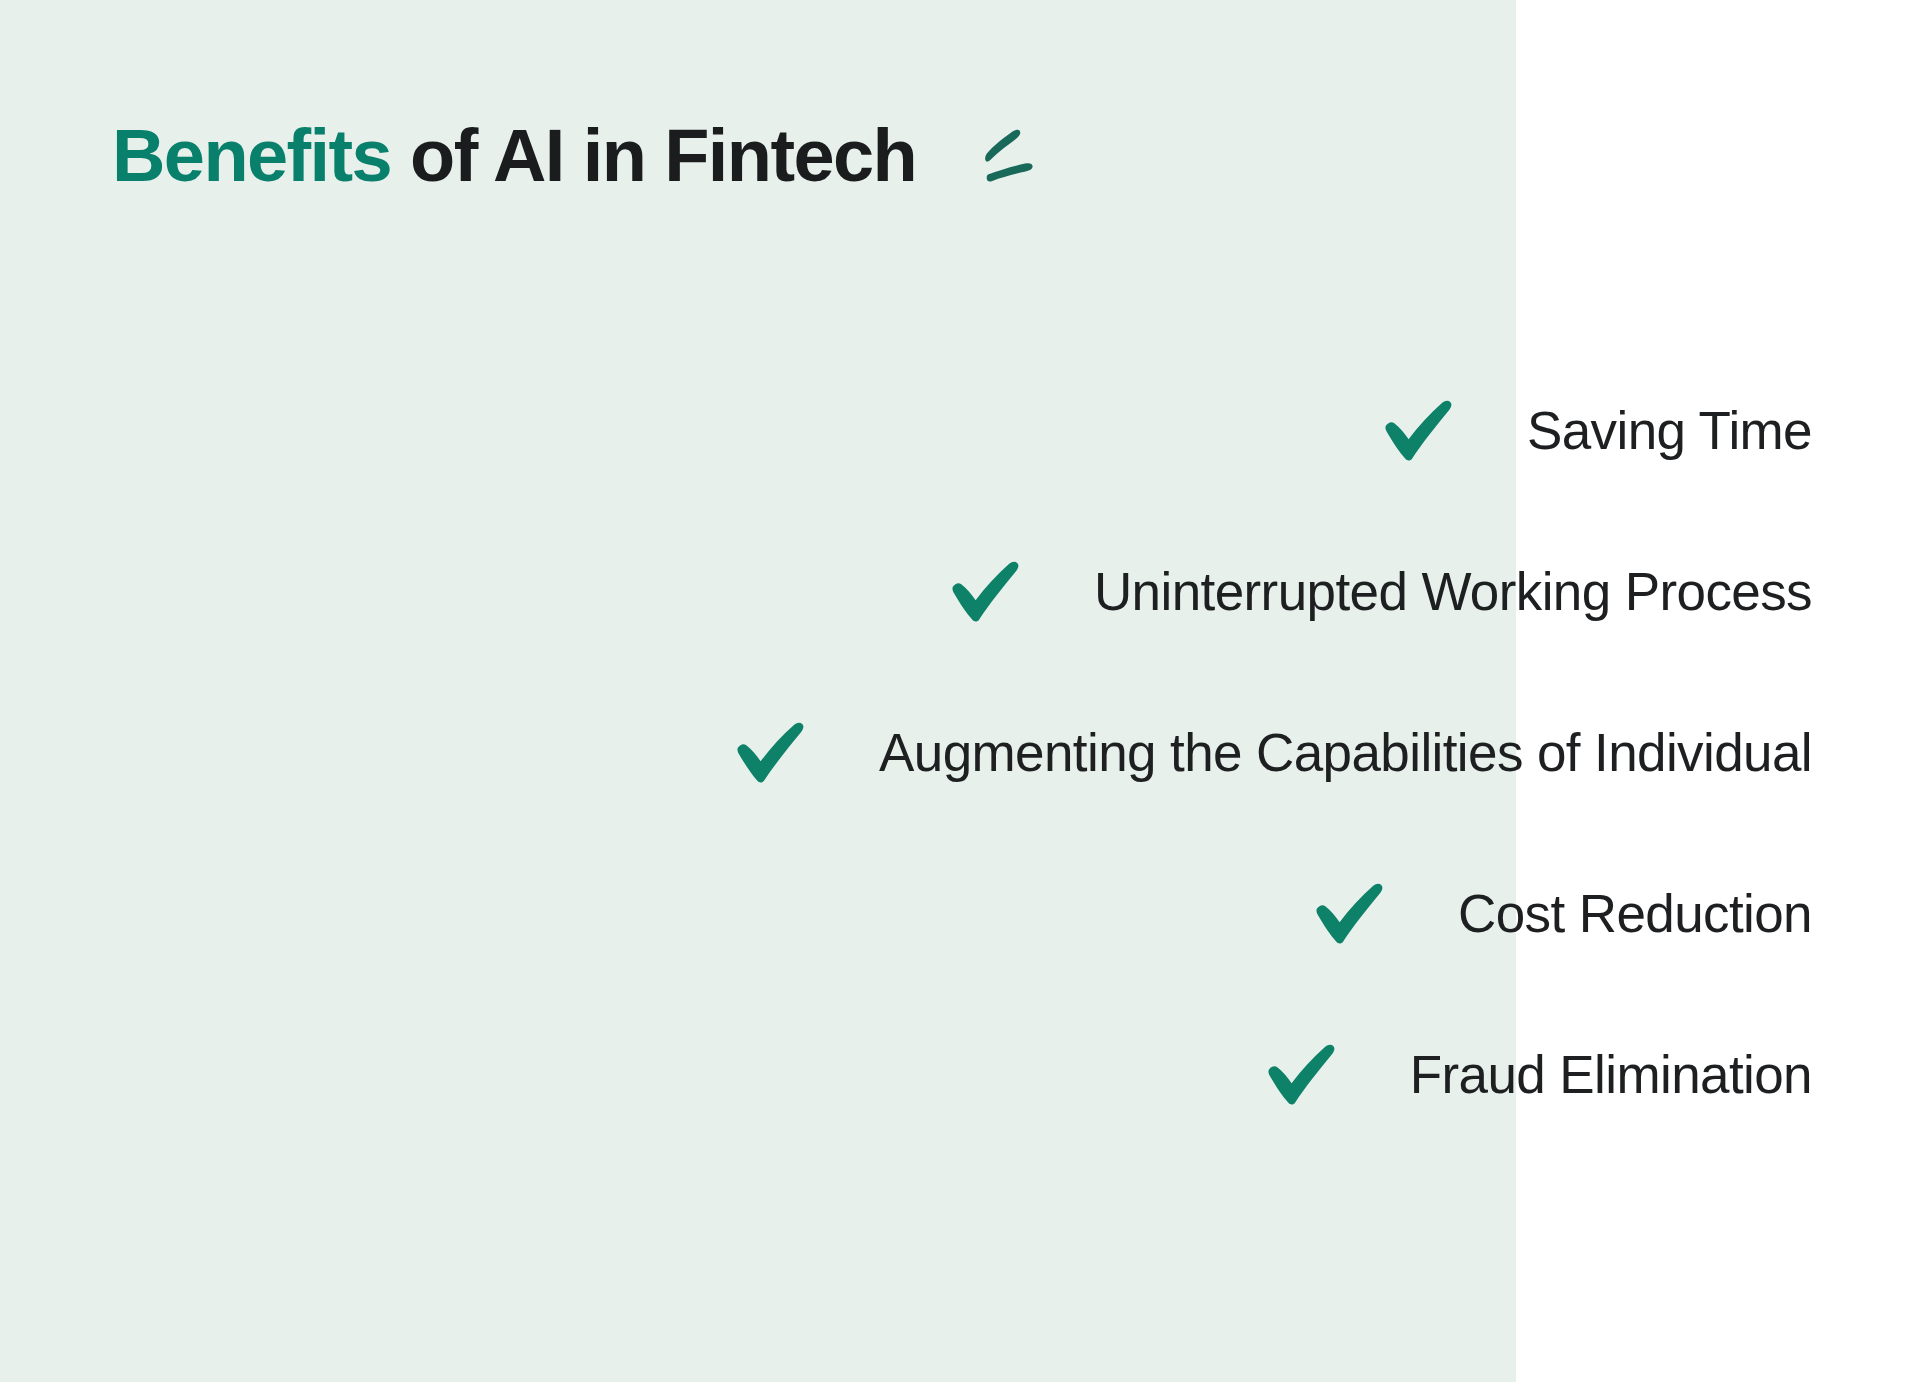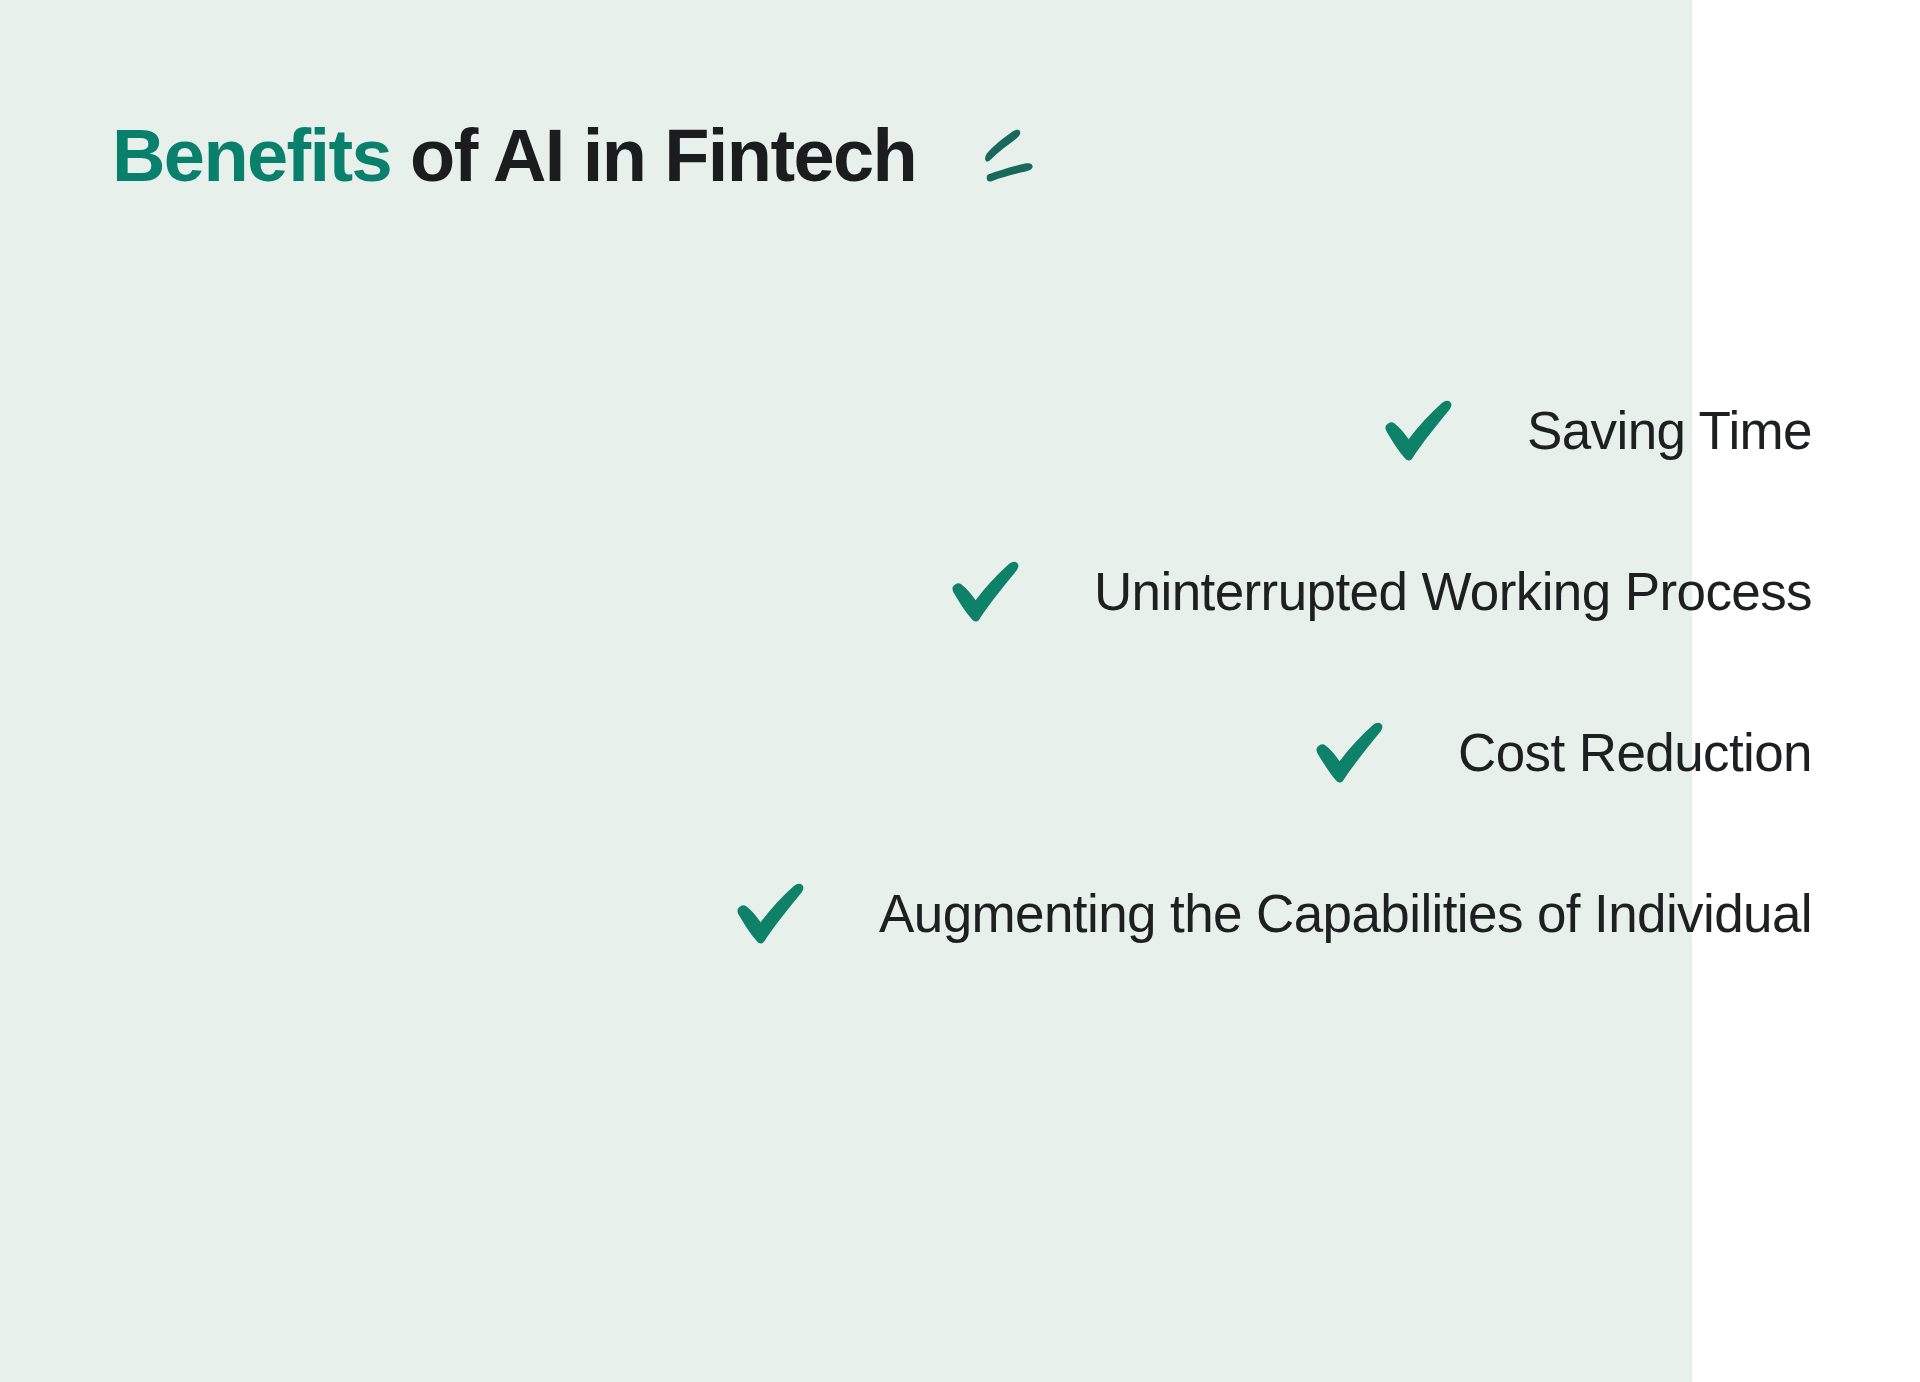--- a/index.html
+++ b/index.html
@@ -7,21 +7,21 @@
     padding: 0;
   }
   body {
     width: 1920px;
     height: 1382px;
     overflow: hidden;
     font-family: "Liberation Sans", sans-serif;
   }
   #slide {
     position: relative;
-    width: 1692px;
+    width: 1516px;
     height: 1382px;
     background: #e7f0ea;
     box-sizing: border-box;
   }
 
   
   .title-row {
     position: absolute;
     left: 112px;
     top: 112px;
@@ -126,28 +126,36 @@
       </span>
       <span class="benefit-label">Uninterrupted Working Process</span>
     </li>
 
     <li class="benefit-item">
       <span class="check-wrap">
         <svg class="check-icon" viewBox="0 0 72 66" aria-hidden="true">
           <path fill="#0e8169" d="M3.0 27.5 C 5.4 24.2, 8.6 23.0, 11.6 25.4 C 16.6 29.4, 21.4 35.0, 25.6 41.2 C 35.4 28.4, 46.8 15.6, 59.2 4.8 C 62.0 2.4, 65.2 2.0, 67.2 4.0 C 69.2 6.0, 68.6 8.8, 66.0 12.2 C 52.2 29.0, 39.0 45.6, 29.2 60.4 C 27.6 62.8, 24.6 63.2, 22.6 61.0 C 16.4 54.2, 10.0 44.4, 4.0 34.2 C 2.4 31.6, 2.0 29.0, 3.0 27.5 Z"></path>
         </svg>
       </span>
-      <span class="benefit-label">Cost Reduction</span>
+      <span class="benefit-label">Augmenting the Capabilities of Individual</span>
     </li>
 
     <li class="benefit-item">
       <span class="check-wrap">
         <svg class="check-icon" viewBox="0 0 72 66" aria-hidden="true">
           <path fill="#0e8169" d="M3.0 27.5 C 5.4 24.2, 8.6 23.0, 11.6 25.4 C 16.6 29.4, 21.4 35.0, 25.6 41.2 C 35.4 28.4, 46.8 15.6, 59.2 4.8 C 62.0 2.4, 65.2 2.0, 67.2 4.0 C 69.2 6.0, 68.6 8.8, 66.0 12.2 C 52.2 29.0, 39.0 45.6, 29.2 60.4 C 27.6 62.8, 24.6 63.2, 22.6 61.0 C 16.4 54.2, 10.0 44.4, 4.0 34.2 C 2.4 31.6, 2.0 29.0, 3.0 27.5 Z"></path>
         </svg>
       </span>
-      <span class="benefit-label">Augmenting the Capabilities of Individual</span>
+      <span class="benefit-label">Cost Reduction</span>
     </li>
 
 
+    <li class="benefit-item">
+      <span class="check-wrap">
+        <svg class="check-icon" viewBox="0 0 72 66" aria-hidden="true">
+          <path fill="#0e8169" d="M3.0 27.5 C 5.4 24.2, 8.6 23.0, 11.6 25.4 C 16.6 29.4, 21.4 35.0, 25.6 41.2 C 35.4 28.4, 46.8 15.6, 59.2 4.8 C 62.0 2.4, 65.2 2.0, 67.2 4.0 C 69.2 6.0, 68.6 8.8, 66.0 12.2 C 52.2 29.0, 39.0 45.6, 29.2 60.4 C 27.6 62.8, 24.6 63.2, 22.6 61.0 C 16.4 54.2, 10.0 44.4, 4.0 34.2 C 2.4 31.6, 2.0 29.0, 3.0 27.5 Z"></path>
+        </svg>
+      </span>
+      <span class="benefit-label">Fraud Elimination</span>
+    </li>
 
   </ul>
 </div>
 
 </body></html>

